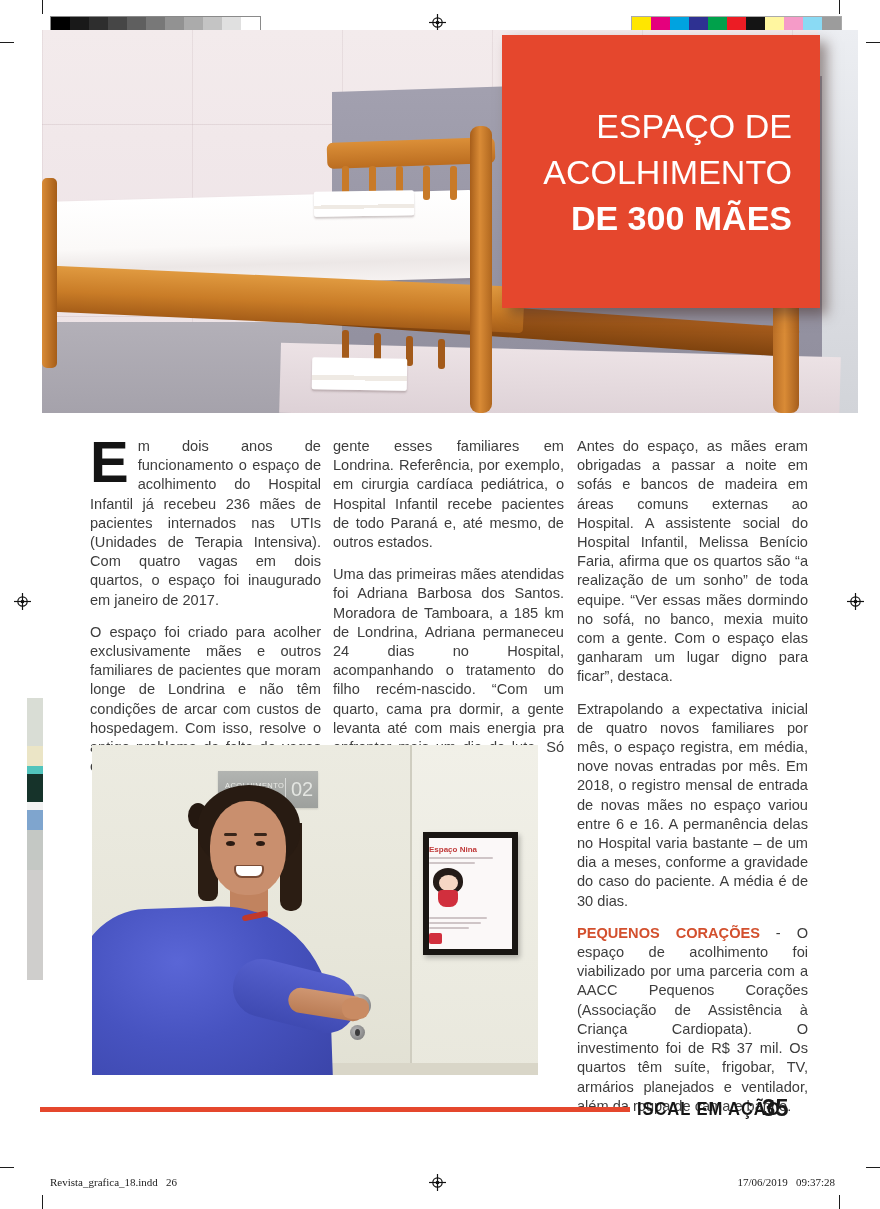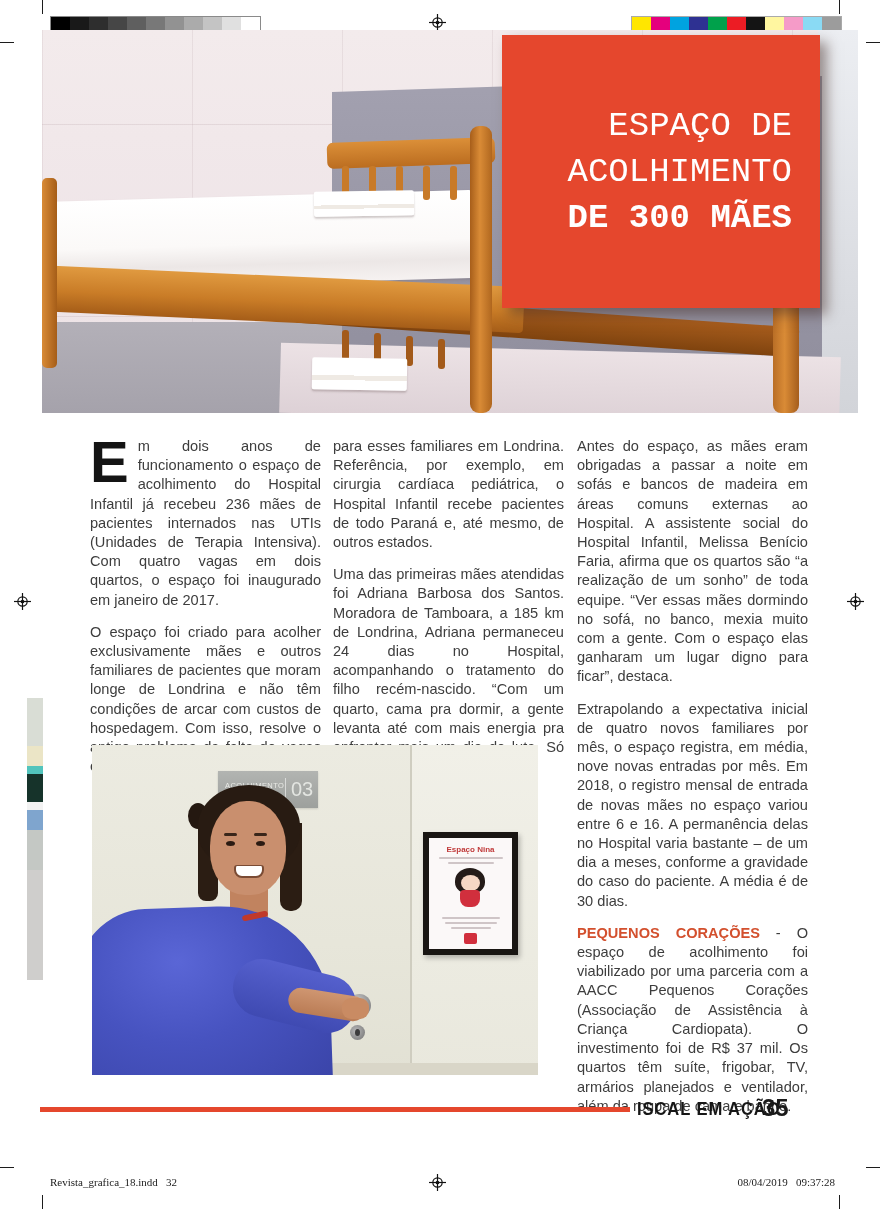--- a/index.html
+++ b/index.html
@@ -44,21 +44,21 @@
   .hb-spindle{position:absolute;width:7px;height:34px;background:#c87a28;border-radius:3px;top:136px;}
   .left-post{position:absolute;left:0;top:148px;width:15px;height:190px;border-radius:5px;
     background:linear-gradient(90deg,#d1препод 0,#c87a28,#a55d18);background:linear-gradient(90deg,#d98b36,#a55d18);}
   .towels{position:absolute;border-radius:2px;background:linear-gradient(180deg,#ffffff 0 55%,#efeae4 55% 70%,#ffffff 70% 100%);
     box-shadow:0 2px 2px rgba(100,80,80,.3);}
   
   #hero-title{position:absolute;left:460px;top:5px;width:318px;height:273px;
     background:var(--accent,#e5472d);box-shadow:7px 7px 12px rgba(70,45,40,.5);
     display:flex;flex-direction:column;justify-content:center;align-items:flex-end;
     padding-right:28px;box-sizing:border-box;}
-  #hero-title .tline{color:#fff;font-size:34px;line-height:46px;font-weight:400;white-space:nowrap;font-family:Liberation Mono, monospace;}
+  #hero-title .tline{color:#fff;font-size:34px;line-height:46px;font-weight:400;white-space:nowrap;}
   #hero-title .tline.bold{font-weight:700;}
   
   .col{position:absolute;top:437px;width:231px;text-align:justify;font-size:14.6px;
        line-height:19.2px;color:#3d3d3d;hyphens:auto;}
   .col p{margin:0 0 13px 0;}
   #col1{left:90px;} #col2{left:333px;} #col3{left:577px;}
   .dropcap{float:left;font-size:58px;line-height:44px;font-weight:700;color:#141414;
            padding:3px 9px 2px 0;}
   .lead{font-weight:700;color:var(--lead,#d3502e);}
   
@@ -69,21 +69,21 @@
     background:linear-gradient(180deg,#f1f0e8,#e9e8dd);}
   .photo-floor{position:absolute;left:0;bottom:0;width:100%;height:12px;background:#d9d6c8;}
   .door-sign{position:absolute;left:126px;top:26px;width:100px;height:37px;
     background:linear-gradient(180deg,#b2b4b1,#9da09d);display:flex;align-items:center;
     box-shadow:0 1px 2px rgba(0,0,0,.15);}
   .door-sign .sgtxt{flex:1;padding-left:7px;color:#e9eae6;font-size:7.5px;letter-spacing:.4px;line-height:9px;}
   .door-sign .sgdiv{width:1px;height:24px;background:rgba(255,255,255,.55);}
   .door-sign .sgnum{width:32px;text-align:center;color:#e3e5e1;font-size:20px;font-weight:400;}
   .poster{position:absolute;left:331px;top:87px;width:95px;height:123px;background:#fbf8f8;
     border:6px solid #191613;box-sizing:border-box;box-shadow:2px 3px 5px rgba(0,0,0,.25);
-    display:flex;flex-direction:column;align-items:center;}
+    display:flex;flex-direction:column;}
   .poster .ptitle{color:#c03a3a;font-weight:700;font-size:8px;margin-top:7px;}
   .pline{height:2px;background:#cfc5c7;border-radius:1px;margin-top:3px;}
   .girl{position:relative;width:40px;height:46px;margin-top:4px;}
   .girl .ghair{position:absolute;left:4px;top:0;width:30px;height:26px;background:#241b18;border-radius:50% 50% 45% 45%;}
   .girl .gface{position:absolute;left:10px;top:7px;width:19px;height:16px;background:#f6d7c4;border-radius:50%;}
   .girl .gdress{position:absolute;left:9px;top:22px;width:20px;height:17px;background:#d12f3d;border-radius:4px 4px 8px 8px;}
   .plogo{width:13px;height:11px;background:#d12f3d;border-radius:2px;margin-top:4px;}
   .woman-hair{position:absolute;left:106px;top:40px;width:102px;height:82px;background:#281b12;
     border-radius:52% 52% 42% 42%;}
   .hair-side-l{position:absolute;left:106px;top:78px;width:20px;height:78px;background:#2b1d13;border-radius:0 0 8px 8px;}
@@ -232,40 +232,40 @@
     <div style="height:20px;background:#7fa5ce;"></div>
     <div style="height:40px;background:#c4c8c4;"></div>
     <div style="flex:1;background:#cfcecc;"></div>
   </div>
 
   <div class="col" id="col1">
     <p><span class="dropcap">E</span><span>m dois anos de funcionamento o espaço de acolhimento do Hospital Infantil já recebeu 236 mães de pacientes internados nas UTIs (Unidades de Terapia Intensiva). Com quatro vagas em dois quartos, o espaço foi inaugurado em janeiro de 2017.</span></p>
     <p>O espaço foi criado para acolher exclusivamente mães e outros familiares de pacientes que moram longe de Londrina e não têm condições de arcar com custos de hospedagem. Com isso, resolve o antigo problema da falta de vagas em casas de apoio</p>
   </div>
   <div class="col" id="col2">
-    <p>para esses familiares em Londrina. Referência, por exemplo, em cirurgia cardíaca pediátrica, o Hospital Infantil recebe pacientes de todo Paraná e, até mesmo, de outros estados.</p>
+    <p>gente esses familiares em Londrina. Referência, por exemplo, em cirurgia cardíaca pediátrica, o Hospital Infantil recebe pacientes de todo Paraná e, até mesmo, de outros estados.</p>
     <p>Uma das primeiras mães atendidas foi Adriana Barbosa dos Santos. Moradora de Tamboara, a 185 km de Londrina, Adriana permaneceu 24 dias no Hospital, acompanhando o tratamento do filho recém-nascido. “Com um quarto, cama pra dormir, a gente levanta até com mais energia pra enfrentar mais um dia de luta. Só quem é mãe sabe”, afirma.</p>
   </div>
   <div class="col" id="col3">
     <p>Antes do espaço, as mães eram obrigadas a passar a noite em sofás e bancos de madeira em áreas comuns externas ao Hospital. A assistente social do Hospital Infantil, Melissa Benício Faria, afirma que os quartos são “a realização de um sonho” de toda equipe. “Ver essas mães dormindo no sofá, no banco, mexia muito com a gente. Com o espaço elas ganharam um lugar digno para ficar”, destaca.</p>
     <p>Extrapolando a expectativa inicial de quatro novos familiares por mês, o espaço registra, em média, nove novas entradas por mês. Em 2018, o registro mensal de entrada de novas mães no espaço variou entre 6 e 16. A permanência delas no Hospital varia bastante – de um dia a meses, conforme a gravidade do caso do paciente. A média é de 30 dias.</p>
     <p><span class="lead">PEQUENOS CORAÇÕES</span><span> - O espaço de acolhimento foi viabilizado por uma parceria com a AACC Pequenos Corações (Associação de Assistência à Criança Cardiopata). O investimento foi de R$ 37 mil.  Os quartos têm suíte, frigobar, TV, armários planejados e ventilador, além da roupa de cama e banho.</span></p>
   </div>
 
   <div id="door-photo">
     <div class="right-wall"></div>
     <div class="door-frame-line"></div>
     <div class="photo-floor"></div>
     <div class="door-sign">
       <div class="sgtxt">
         <div>ACOLHIMENTO</div>
         <div>FAMILIAR</div>
       </div>
       <div class="sgdiv"></div>
-      <div class="sgnum">03</div>
+      <div class="sgnum">02</div>
     </div>
     <div class="poster">
       <div class="ptitle">Espaço Nina</div>
       <div class="pline" style="width:64px;"></div>
       <div class="pline" style="width:46px;"></div>
       <div class="girl">
         <div class="ghair"></div>
           <div class="gface"></div>
           <div class="gdress"></div>
       </div>
@@ -294,16 +294,16 @@
         <div class="eye" style="left:46px;"></div>
       <div class="smile"></div>
     </div>
   </div>
 
 
   <div id="footer-rule"></div>
   <div id="magazine-logo">ISCAL EM AÇÃO</div>
   <div id="page-number">35</div>
 
-  <div class="slug" style="left:50px;top:1176px;">Revista_grafica_18.indd   32</div>
-  <div class="slug" style="left:700px;top:1176px;width:135px;text-align:right;">08/04/2019   09:37:28</div>
+  <div class="slug" style="left:50px;top:1176px;">Revista_grafica_18.indd   26</div>
+  <div class="slug" style="left:700px;top:1176px;width:135px;text-align:right;">17/06/2019   09:37:28</div>
 
 </div>
 
 </body></html>

